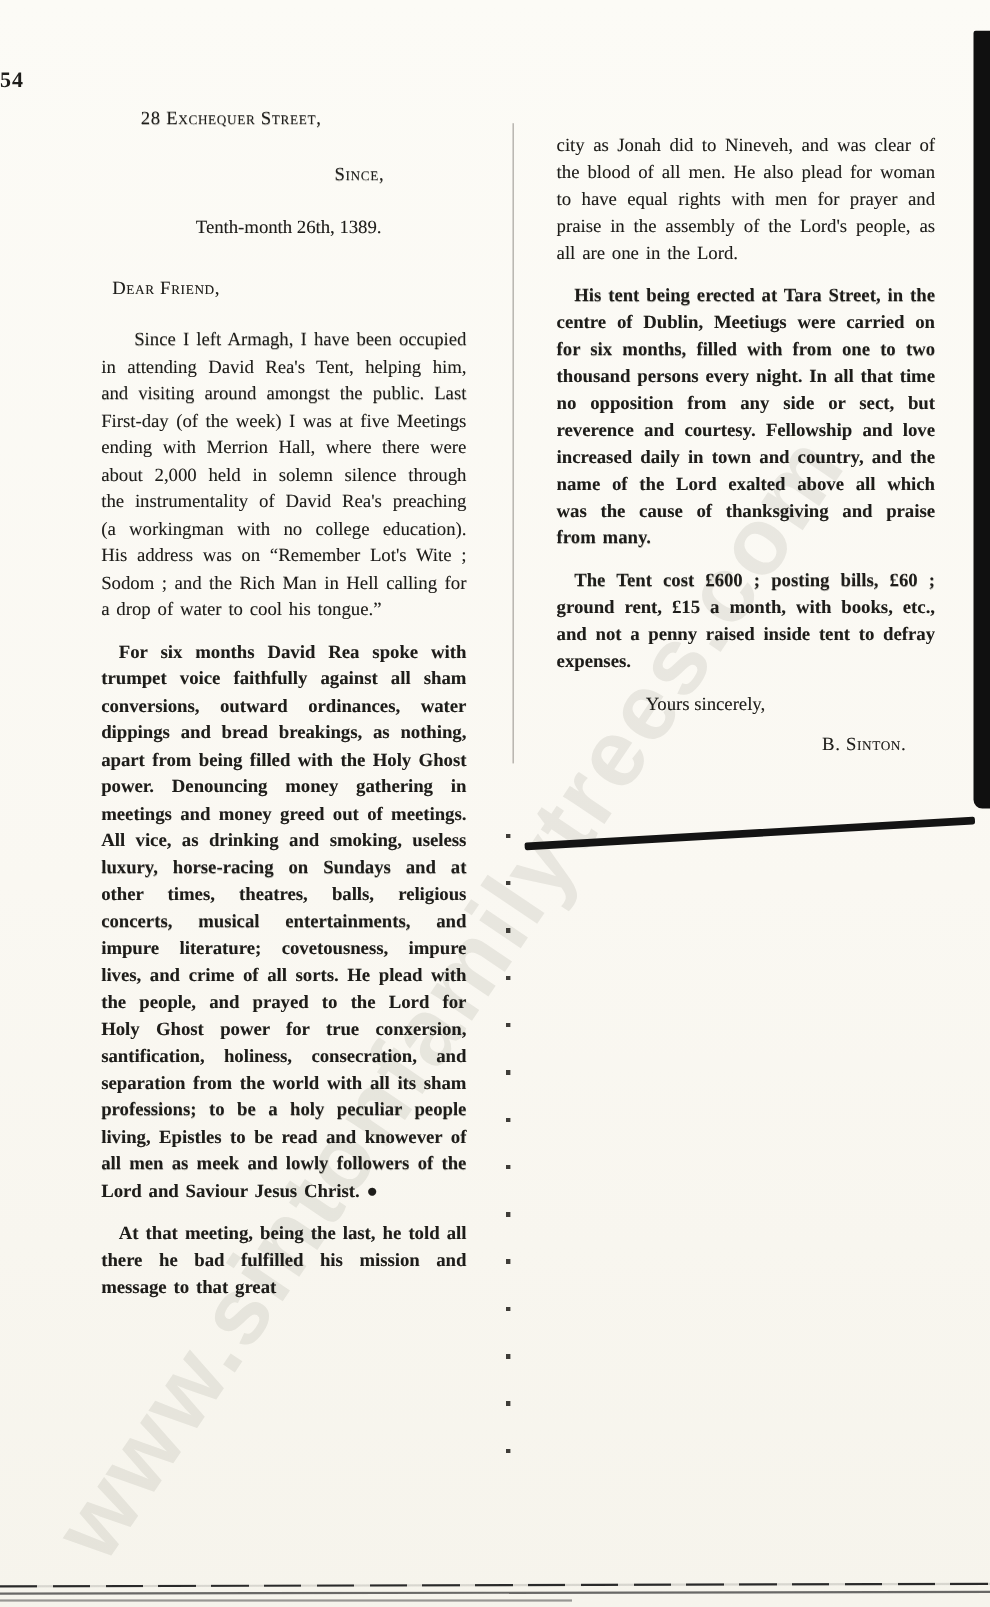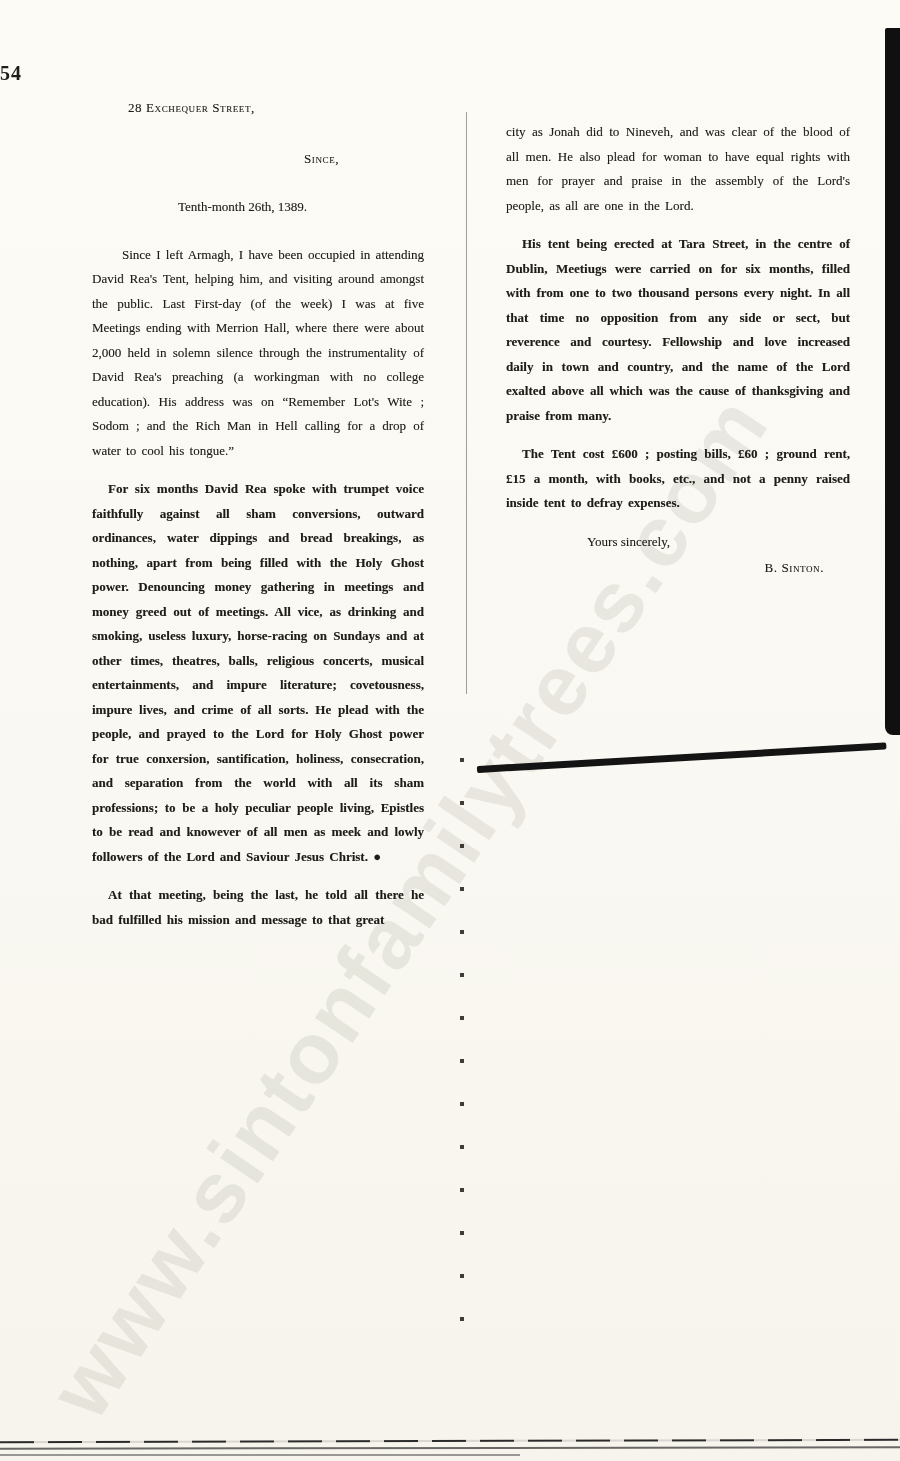--- a/index.html
+++ b/index.html
@@ -9,39 +9,39 @@
     margin:0 auto;
     background:linear-gradient(180deg,#fcfbf6 0%, #faf8f2 55%, #f6f4ec 100%);
     font-family:"Liberation Serif","DejaVu Serif",serif;
     color:#1e1d1a;
     overflow:hidden;
   }
   .page-number {
     position:absolute; left:0; right:0; top:62px;
     text-align:left; font-size:20px; font-weight:700; letter-spacing:1px;
   }
-  .column { position:absolute; font-size:13px; line-height:24.5px;
+  .column { position:absolute; font-size:17px; line-height:24.5px;
             text-shadow:0.2px 0.2px 0 rgba(30,28,24,0.35); }
   .column.left  { left:78px;  top:96px;  width:360px; }
   .column.right { left:492px; top:106px; width:372px; }
 
   .heading-line { font-variant:small-caps; letter-spacing:0.6px; }
   .addr1 { margin:0 0 0 50px; }
   .addr2 { margin:26px 0 0 226px; }
   .date-line { margin:24px 0 0 100px; }
   .salutation { margin:30px 0 0 24px; font-variant:small-caps; letter-spacing:0.6px; }
 
   p.body { margin:14px; text-align:justify; word-spacing:2px; }
   p.first-para { margin-top:23px;font-family:Liberation Serif, serif; }
   .indent-lg { text-indent:30px; }
   .indent-sm { text-indent:16px;font-weight:bold; }
   .no-indent { text-indent:0; }
 
   .closing   { margin-top:2px; text-align:left; padding-left:95px; }
-  .signature { margin-top:2px; text-align:right; padding-right:40px;
+  .signature { margin-top:13px; text-align:right; padding-right:40px;
                font-variant:small-caps; letter-spacing:0.6px;font-family:Liberation Serif, serif; }
 
   
   .scan-bar {
     position:absolute; top:28px; right:0; width:15px; height:707px;
     background:#101010; border-bottom-left-radius:8px; border-top-left-radius:2px;
   }
   .signature-rule {
     position:absolute; left:477px; top:766px; width:410px; height:7px;
     background:#141414; transform:rotate(-3.3deg); transform-origin:left center;
@@ -83,20 +83,21 @@
 <div class="page">
 
   <div class="watermark">www.sintonfamilytrees.com</div>
 
   <div class="page-number">54</div>
 
   <div class="column left">
     <div class="heading-line addr1">28 Exchequer Street,</div>
     <div class="heading-line addr2">Since,</div>
     <div class="date-line">Tenth-month 26th, 1389.</div>
+    <div class="salutation">Dear Friend,</div>
     <p class="body first-para indent-lg">Since I left Armagh, I have been occupied in attending David Rea's Tent, helping him, and visiting around amongst the public.  Last First-day (of the week) I was at five Meetings ending with Merrion Hall, where there were about 2,000 held in solemn silence through the instrumentality of David Rea's preaching (a workingman with no college education).  His address was on “Remember Lot's Wite ; Sodom ; and the Rich Man in Hell calling for a drop of water to cool his tongue.”</p>
     <p class="body indent-sm">For six months David Rea spoke with trumpet voice faithfully against all sham conversions, outward ordinances, water dippings and bread breakings, as nothing, apart from being filled with the Holy Ghost power.  Denouncing money gathering in meetings and money greed out of meetings.  All vice, as drinking and smoking, useless luxury, horse-racing on Sundays and at other times, theatres, balls, religious concerts, musical entertainments, and impure literature; covetousness, impure lives, and crime of all sorts.  He plead with the people, and prayed to the Lord for Holy Ghost power for true conxersion, santification, holiness, consecration, and separation from the world with all its sham professions; to be a holy peculiar people living, Epistles to be read and knowever of all men as meek and lowly followers of the Lord and Saviour Jesus Christ. ●</p>
     <p class="body indent-sm">At that meeting, being the last, he told all there he bad fulfilled his mission and message to that great</p>
   </div>
 
   <div class="column right">
     <p class="body no-indent">city as Jonah did to Nineveh, and was clear of the blood of all men. He also plead for woman to have equal rights with men for prayer and praise in the assembly of the Lord's people, as all are one in the Lord.</p>
     <p class="body indent-sm">His tent being erected at Tara Street, in the centre of Dublin, Meetiugs were carried on for six months, filled with from one to two thousand persons every night.  In all that time no opposition from any side or sect, but reverence and courtesy. Fellowship and love increased daily in town and country, and the name of the Lord exalted above all which was the cause of thanksgiving and praise from many.</p>
     <p class="body indent-sm">The Tent cost £600 ; posting bills, £60 ; ground rent, £15 a month, with books, etc., and not a penny raised inside tent to defray expenses.</p>
     <div class="closing">Yours sincerely,</div>

